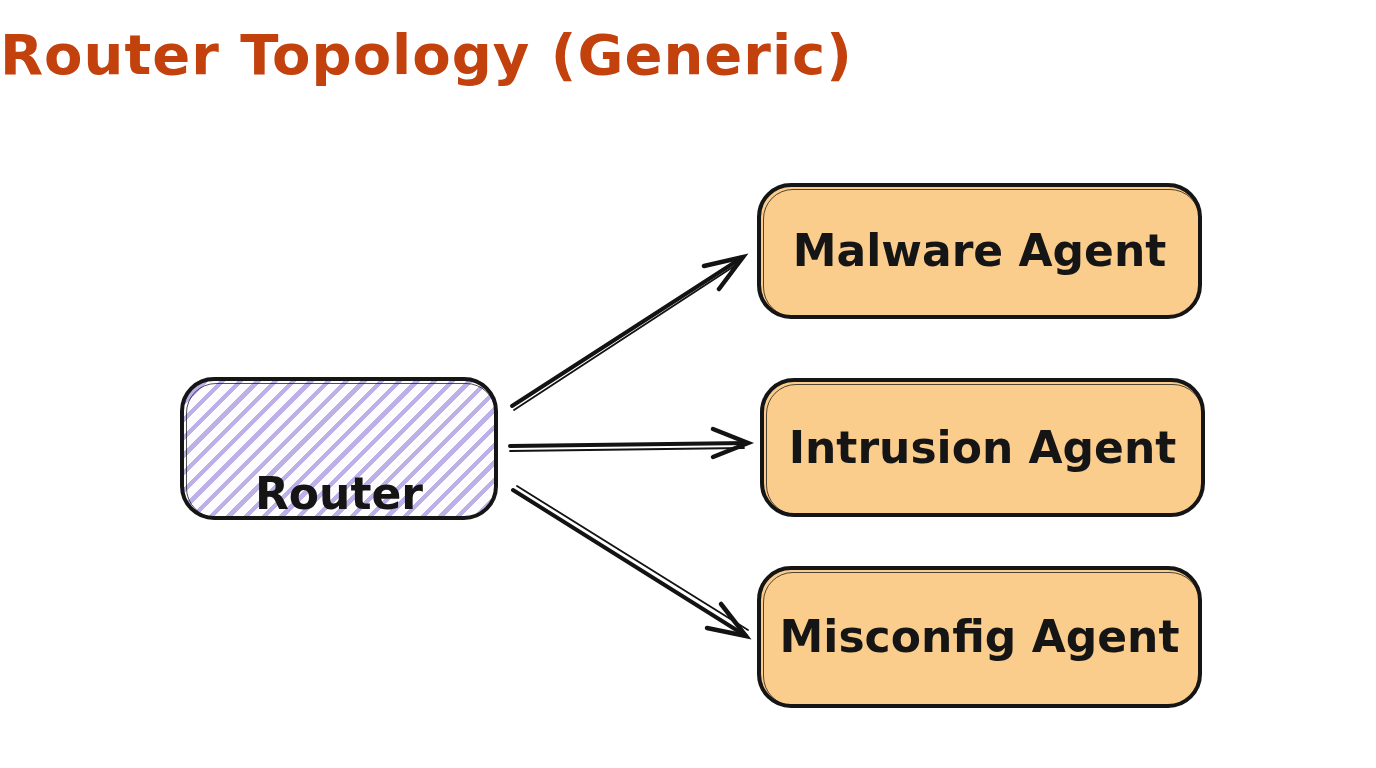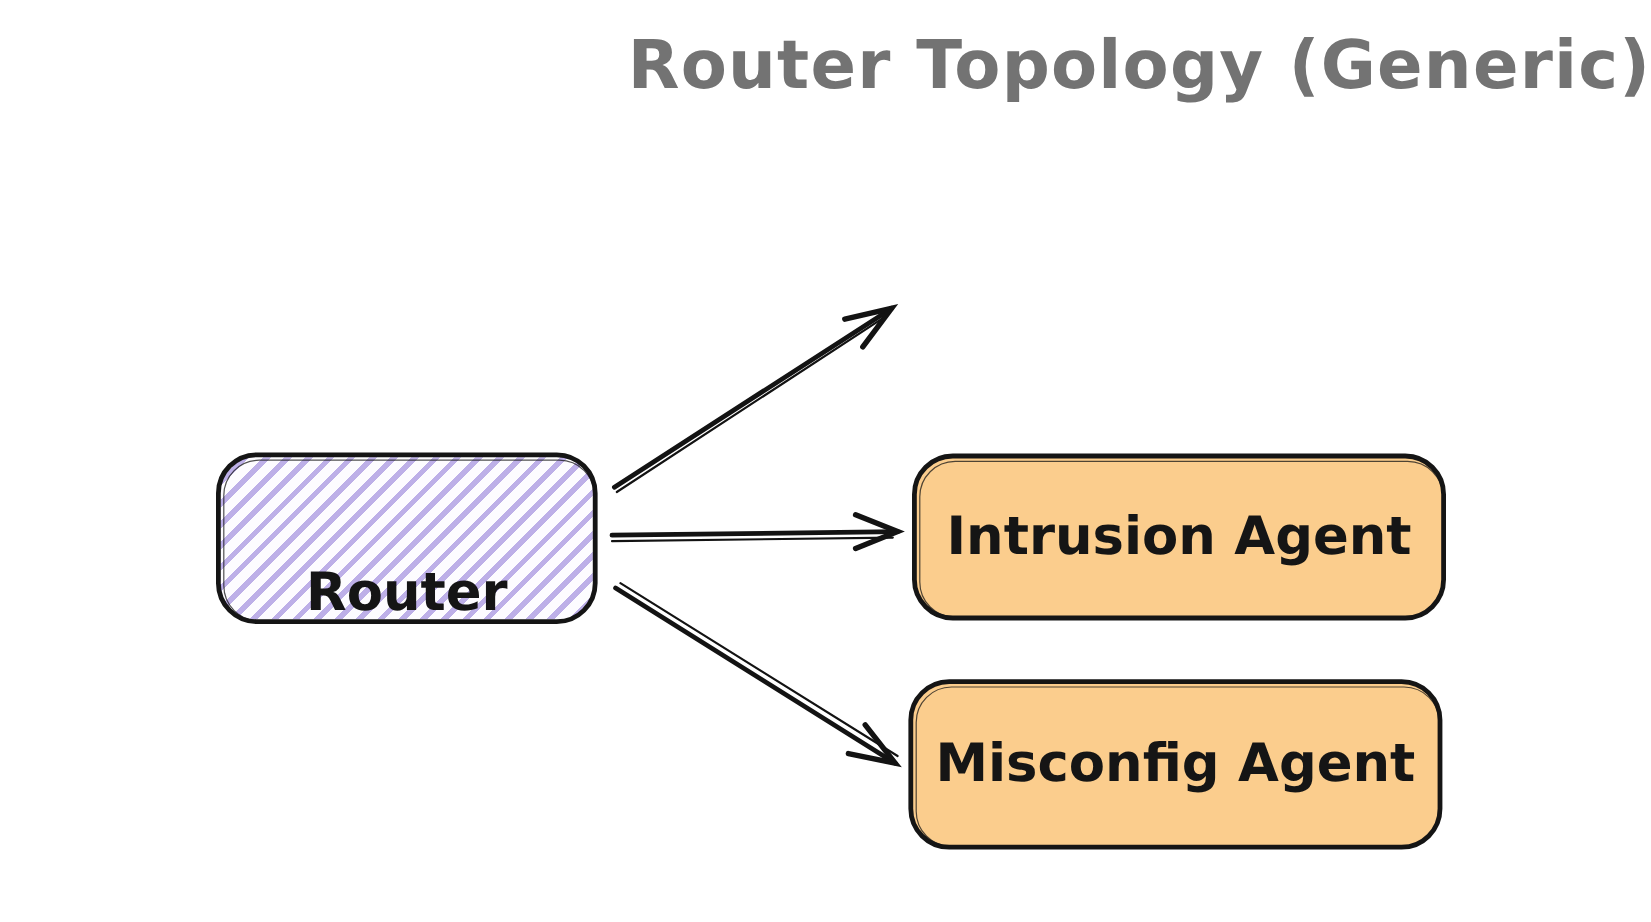--- a/index.html
+++ b/index.html
@@ -9,25 +9,25 @@
     width: 1376px; height: 768px; overflow: hidden;
   }
   .canvas {
     position: relative;
     width: 1376px; height: 768px;
     background: #ffffff;
   }
   .diagram-title {
     position: absolute;
     top: 22px; left: 0; width: 100%;
-    text-align: right;
+    text-align: left;
     font-size: 56px;
     font-weight: 700;
     letter-spacing: 1px;
-    color: #737373;
+    color: #c2410c;
   }
   .node {
     position: absolute;
     border: 4px solid #151515;
     border-radius: 34px;
     display: flex;
     align-items: center;
     justify-content: center;
     color: #151515;
     font-weight: 700;
@@ -105,20 +105,23 @@
       <path class="shaft" d="M513,490 L746,636"></path>
       <path class="shaft-2" d="M517,486 L748,630"></path>
       <path class="head" d="M721,604 L746,636 L707,628"></path>
     </g>
   </svg>
 
   <div class="node router-node">
     <span class="node-label">Router</span>
   </div>
 
+  <div class="node agent-node agent-malware">
+    <span class="node-label">Malware Agent</span>
+  </div>
 
   <div class="node agent-node agent-intrusion">
     <span class="node-label">Intrusion Agent</span>
   </div>
 
   <div class="node agent-node agent-misconfig">
     <span class="node-label">Misconfig Agent</span>
   </div>
 
 </div>

